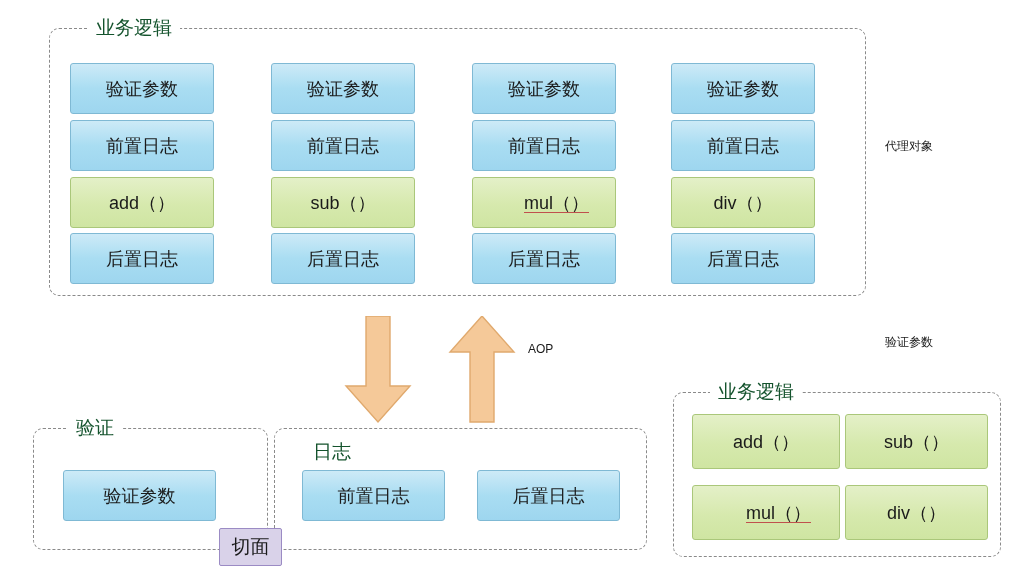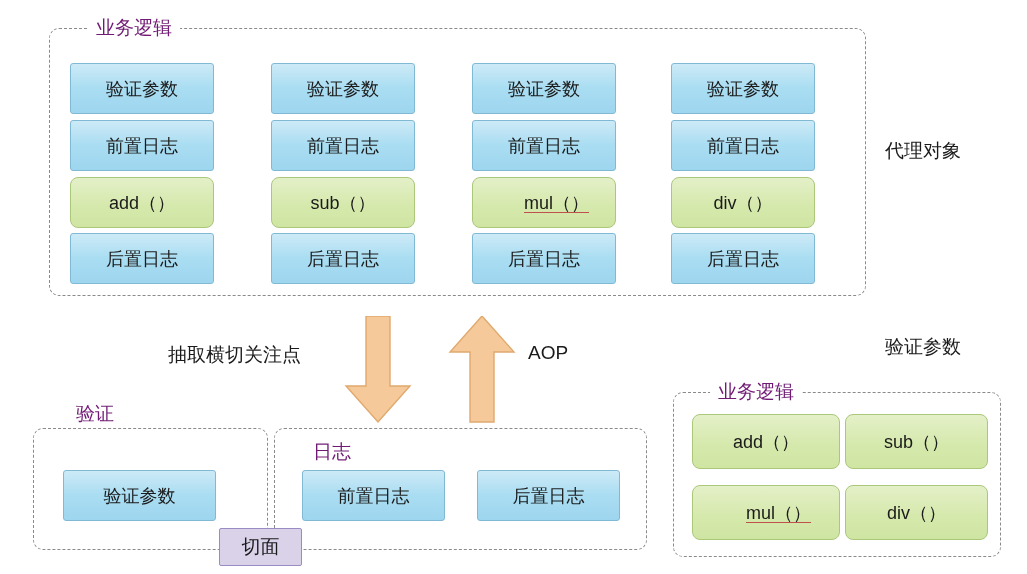--- a/index.html
+++ b/index.html
@@ -19,21 +19,21 @@
     border:1px dashed #8a8a8a;
     border-radius:10px;
     box-sizing:border-box;
   }
   .group-title{
     position:absolute;
     background:#ffffff;
     padding:0 8px;
     font-size:19px;
     line-height:20px;
-    color:#701a75;
+    color:#14532d;
     white-space:nowrap;
   }
 
   
   .box{
     position:absolute;
     box-sizing:border-box;
     border:1px solid #8fb8cc;
     border-radius:3px;
     display:flex;
@@ -43,39 +43,38 @@
     white-space:nowrap;
     color:#1a1a1a;
   }
   .blue{
     background:linear-gradient(to bottom,#cdeaf7 0%,#a9ddf2 50%,#9ed6ef 100%);
     border-color:#7fb9d4;
   }
   .green{
     background:linear-gradient(to bottom,#e4f0c8 0%,#d6e9ad 55%,#cfe5a2 100%);
     border-color:#aac77a;
-    border-radius:8px;
   }
   .purple{
     background:#d9d2e9;
     border:1px solid #9b8bc4;
     border-radius:2px;
     font-size:19px;
   }
   .underline-text{
     text-decoration:underline;
     text-decoration-color:#c0504d;
     text-underline-offset:3px;
     margin-left:25px;
   }
 
   
   .label{
     position:absolute;
-    font-size:19px;
+    font-size:12px;
     white-space:nowrap;
     color:#1a1a1a;
   }
 
   
   .arrow{position:absolute;}
 </style>
 </head>
 <body>
 
@@ -101,42 +100,41 @@
   </div>
   <div class="box blue" style="left:472px;top:233px;width:144px;height:51px;">后置日志</div>
 
   <div class="box blue" style="left:671px;top:63px;width:144px;height:51px;">验证参数</div>
   <div class="box blue" style="left:671px;top:120px;width:144px;height:51px;">前置日志</div>
   <div class="box green" style="left:671px;top:177px;width:144px;height:51px;">div（）</div>
   <div class="box blue" style="left:671px;top:233px;width:144px;height:51px;">后置日志</div>
 
   <div class="label" style="left:885px;top:138px;">代理对象</div>
 
-  <div class="label" style="left:168px;top:342px;">抽取横切关注点</div>
   <div class="label" style="left:528px;top:342px;text-align:right;">AOP</div>
   <div class="label" style="left:885px;top:334px;">验证参数</div>
 
   <svg class="arrow" style="left:342px;top:316px;" width="72" height="110" viewBox="0 0 72 110">
     <polygon points="24,0 48,0 48,70 68,70 36,106 4,70 24,70" fill="#f5c999" stroke="#e0a96d" stroke-width="1.4"></polygon>
   </svg>
 
   <svg class="arrow" style="left:446px;top:316px;" width="72" height="110" viewBox="0 0 72 110">
     <polygon points="36,0 68,36 48,36 48,106 24,106 24,36 4,36" fill="#f5c999" stroke="#e0a96d" stroke-width="1.4"></polygon>
   </svg>
 
   <div class="group" style="left:33px;top:428px;width:235px;height:122px;"></div>
-  <div class="group-title" style="left:68px;top:404px;">验证</div>
+  <div class="group-title" style="left:68px;top:418px;">验证</div>
   <div class="box blue" style="left:63px;top:470px;width:153px;height:51px;">验证参数</div>
 
   <div class="group" style="left:274px;top:428px;width:373px;height:122px;"></div>
   <div class="group-title" style="left:305px;top:442px;">日志</div>
   <div class="box blue" style="left:302px;top:470px;width:143px;height:51px;">前置日志</div>
   <div class="box blue" style="left:477px;top:470px;width:143px;height:51px;">后置日志</div>
 
-  <div class="box purple" style="left:219px;top:528px;width:83px;height:38px;">切面</div>
+  <div class="box purple" style="left:219px;top:528px;width:63px;height:38px;">切面</div>
 
   <div class="group" style="left:673px;top:392px;width:328px;height:165px;"></div>
   <div class="group-title" style="left:710px;top:382px;">业务逻辑</div>
 
   <div class="box green" style="left:692px;top:414px;width:148px;height:55px;">add（）</div>
   <div class="box green" style="left:845px;top:414px;width:143px;height:55px;">sub（）</div>
   <div class="box green" style="left:692px;top:485px;width:148px;height:55px;">
     <span class="underline-text">mul（）</span>
   </div>
   <div class="box green" style="left:845px;top:485px;width:143px;height:55px;">div（）</div>

